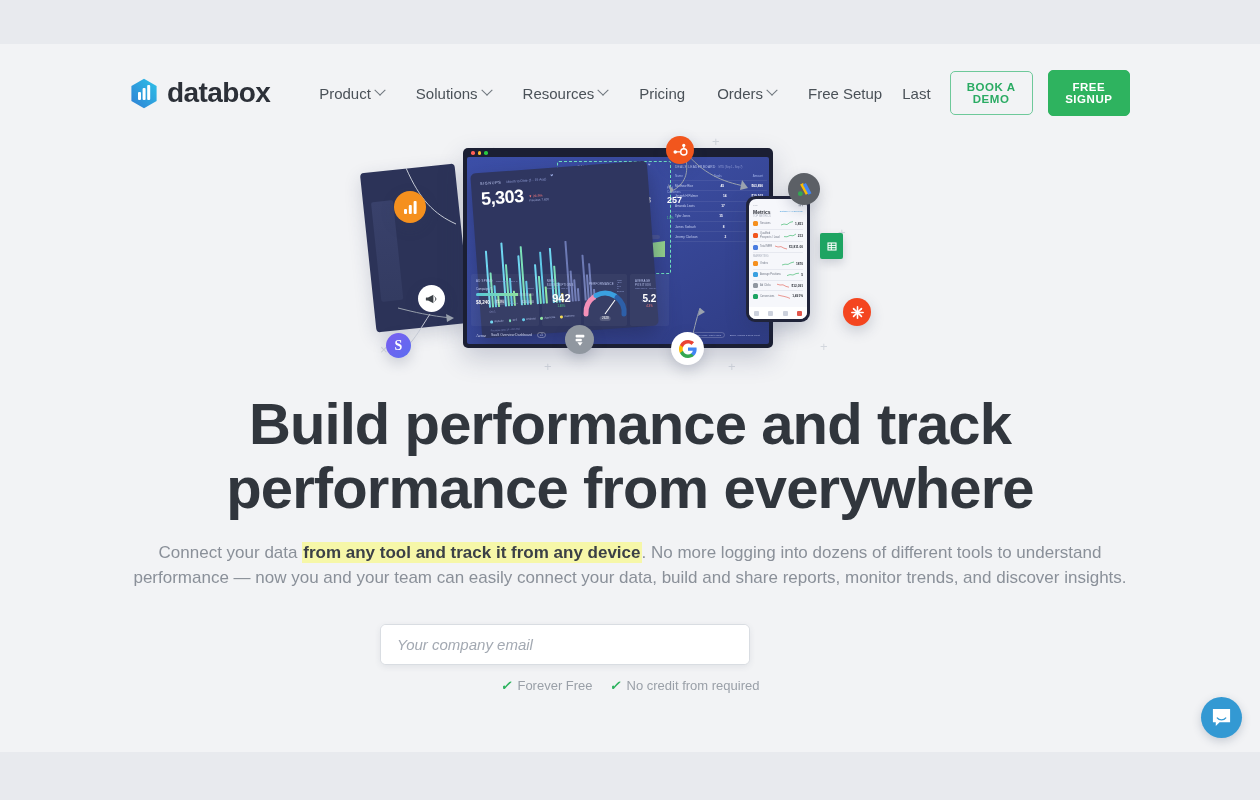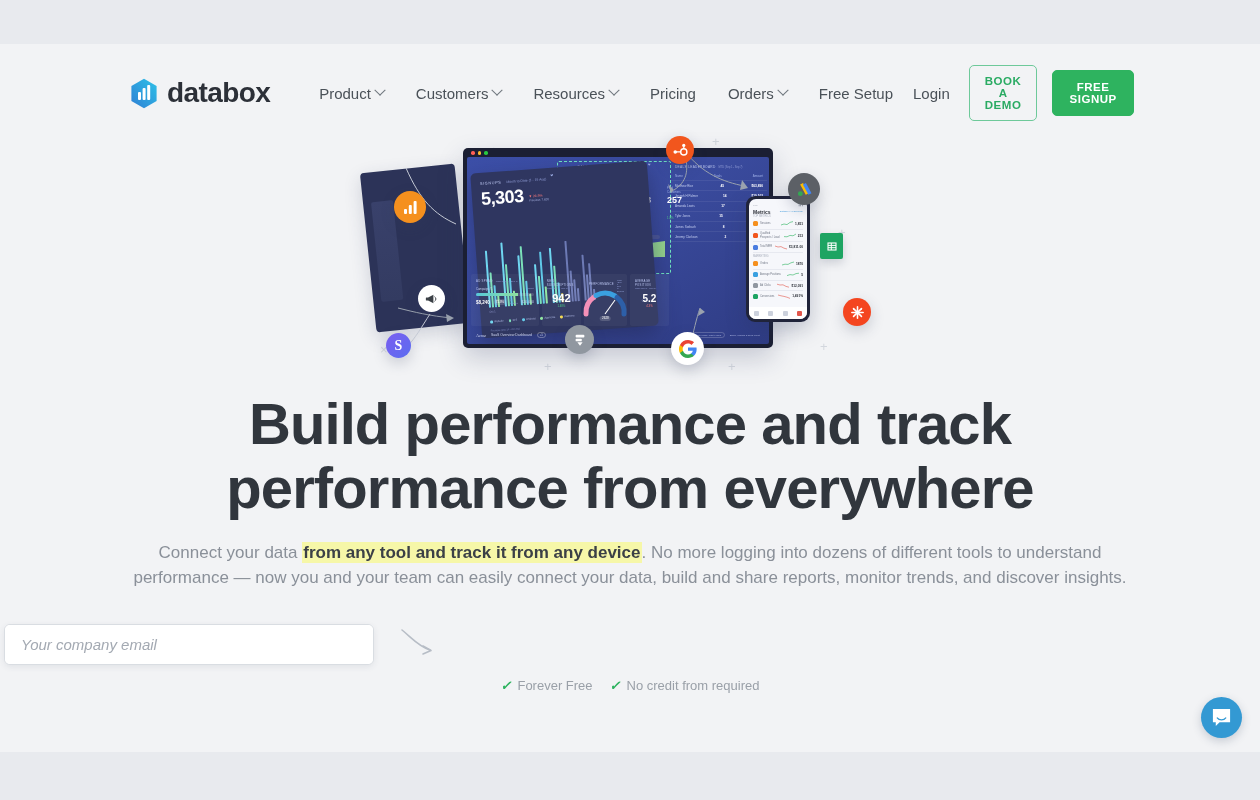--- a/index.html
+++ b/index.html
@@ -145,21 +145,21 @@
     text-align: center; font-size: 58px; line-height: 64px;
     font-weight: bold; color: #31363d; letter-spacing: -0.9px;
   }
   .subhead {
     position: absolute; top: 540px; left: 130px; width: 1000px;
     text-align: center; font-size: 17px; line-height: 25px; color: #8a9099;
   }
   .hl { background: #f6f7a8; color: #3b4046; font-weight: bold; padding: 1px 1px; }
 
   
-  .formwrap { position: absolute; top: 624px; left: 4px; width: 1100px; display: flex; align-items: center; }
+  .formwrap { position: absolute; top: 624px; left: 15px; width: 1100px; display: flex; justify-content: center; align-items: center; }
   .arrow-hint { position: absolute; left: 398px; top: 624px; width: 38px; height: 40px; }
   .form {
     display: flex; width: 370px; height: 41px;
     border-radius: 6px; overflow: hidden; background: #fff;
     box-shadow: 0 2px 6px rgba(60,70,90,.09);
     border: 1px solid #d9dde2;
   }
   .email-input {
     flex: 1; border: none; outline: none; padding: 0 16px;
     font-size: 15px; font-style: italic; color: #6b7280;
@@ -216,41 +216,41 @@
       </div>
       <div class="brand-text">databox</div>
     </div>
 
     <div class="nav-links">
       <div class="nav-link">
         <span>Product</span>
         <i class="caret"></i>
       </div>
       <div class="nav-link">
-        <span>Customers</span>
+        <span>Solutions</span>
         <i class="caret"></i>
       </div>
       <div class="nav-link">
         <span>Resources</span>
         <i class="caret"></i>
       </div>
       <div class="nav-link">
         <span>Pricing</span>
       </div>
       <div class="nav-link">
         <span>Orders</span>
         <i class="caret"></i>
       </div>
       <div class="nav-link">
         <span>Free Setup</span>
       </div>
     </div>
 
     <div class="nav-right">
-      <div class="login-link">Login</div>
+      <div class="login-link">Last</div>
       <button class="btn-demo">BOOK A DEMO</button>
       <button class="btn-signup">FREE SIGNUP</button>
     </div>
   </div>
 
   <div class="illus">
 
     <div class="crosses">
       <span class="cross" style="left:122px;top:16px;">+</span>
       <span class="cross" style="left:95px;top:56px;">+</span>

